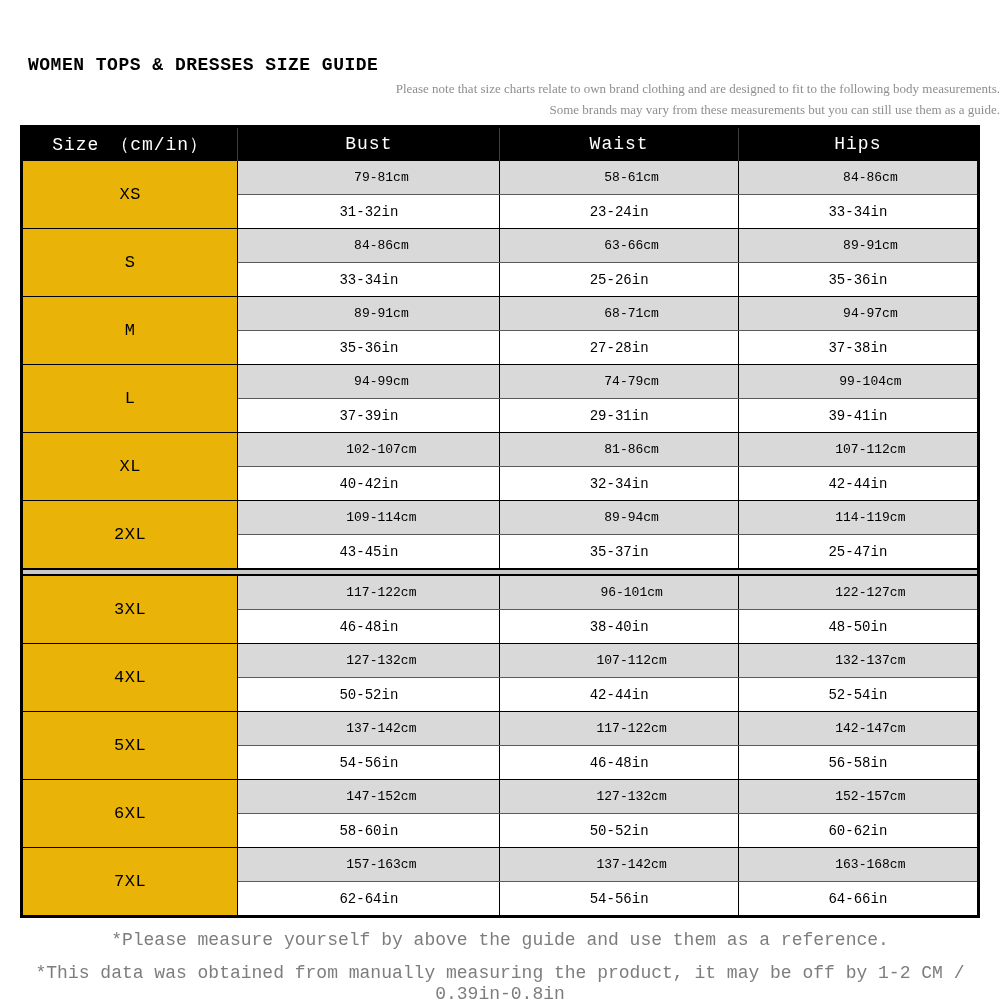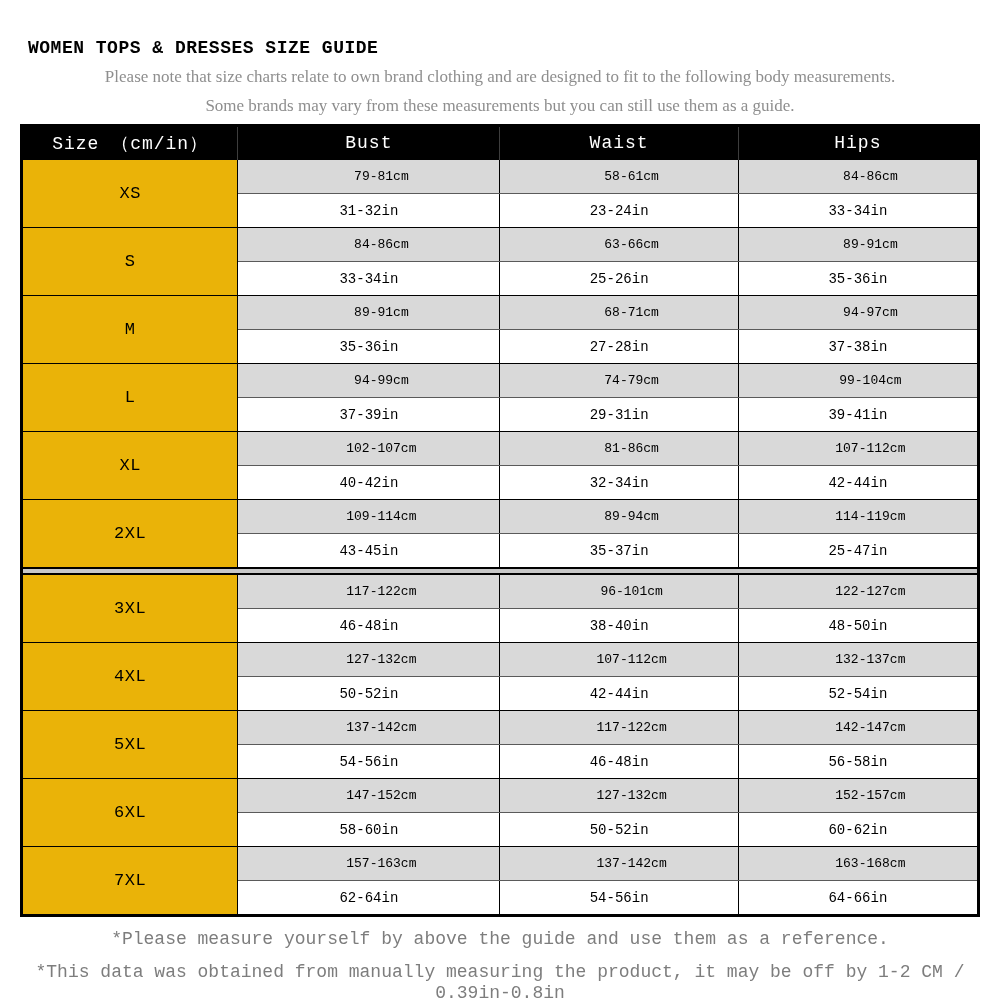--- a/index.html
+++ b/index.html
@@ -9,28 +9,28 @@
     --divider-bg:#c8c8c8; --border-dark:#000000; --border-light:#5a5a5a;
   }
   html,body{margin:0;padding:0;}
   body{
     width:1000px;height:1000px;background:#ffffff;
     font-family:"Liberation Mono","DejaVu Sans Mono",monospace;
     color:#000;
   }
   .page{padding-top:38px;}
   .title{
-    margin:0 0 3px 28px;
+    margin:17px 0 3px 28px;
     font-size:18px;font-weight:bold;letter-spacing:.5px;
     font-family:"Liberation Mono","DejaVu Sans Mono",monospace;
   }
   .subtitle{
-    text-align:center;color:var(--subtitle-text);
+    text-align:right;color:var(--subtitle-text);
     font-family:"Liberation Serif","DejaVu Serif",serif;
-    font-size:17px;line-height:21px;margin:8px;
+    font-size:13px;line-height:21px;margin:0;
   }
   table.size-guide{
     width:960px;margin:5px 0 0 20px;
     border-collapse:collapse;table-layout:fixed;
     border:3px solid var(--border-dark);
   }
   col.c-size{width:22.6%}
   col.c-bust{width:27.4%}
   col.c-waist{width:24.9%}
   col.c-hips{width:25.1%}

